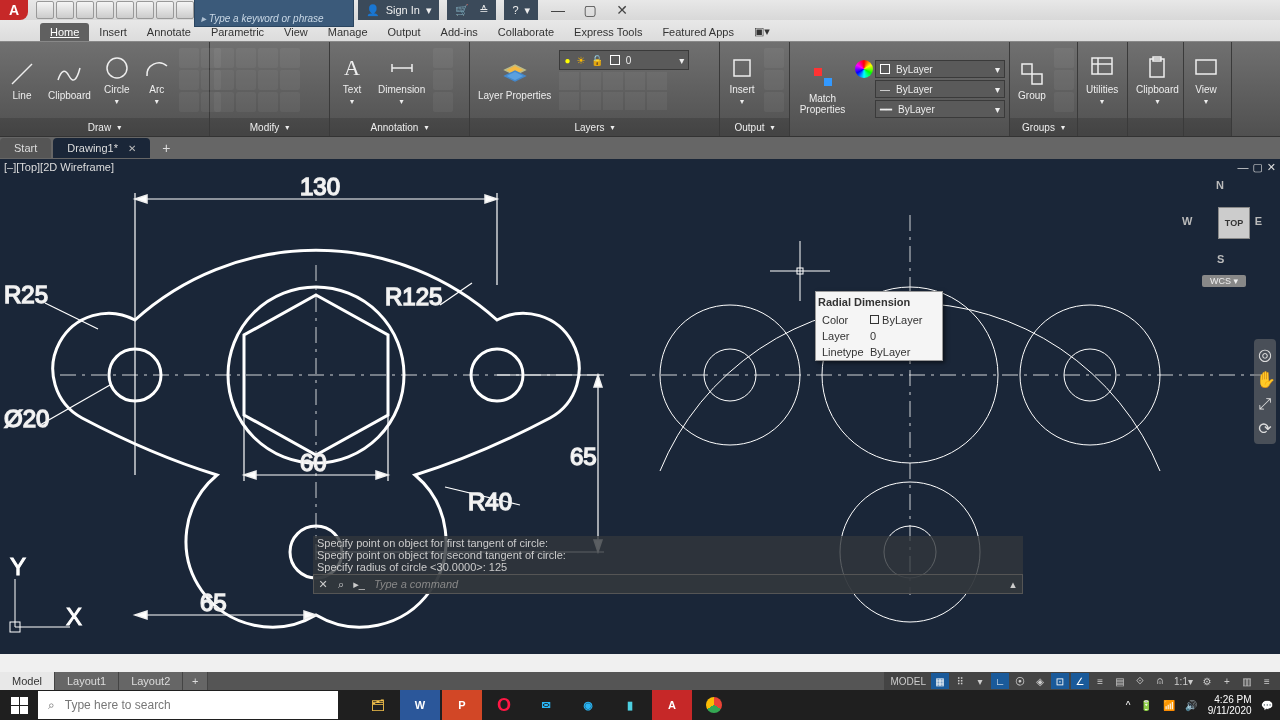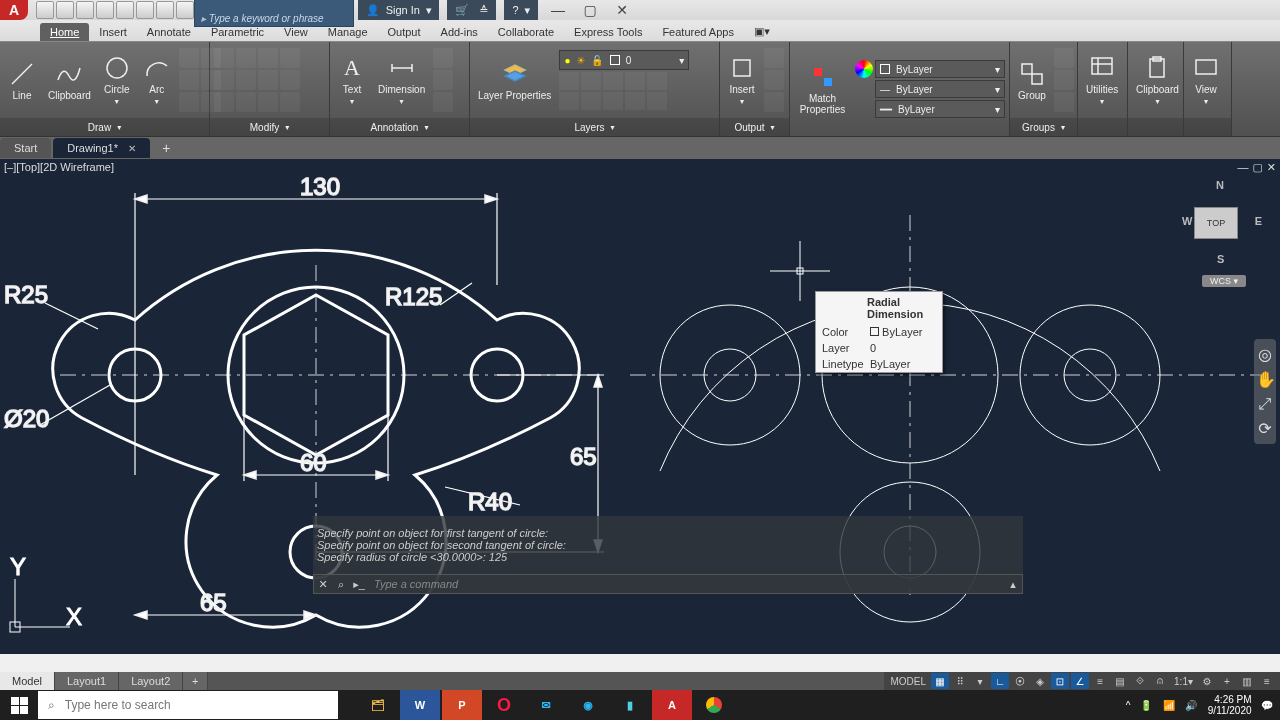--- a/index.html
+++ b/index.html
@@ -47,32 +47,32 @@
 .vp-ctrls span { color: #ddd; font-size: 11px; }
 
 .canvas-svg { position: absolute; top: 16px; left: 0; width: 1280px; height: 460px; }
 .canvas-svg .thick { stroke: #fff; stroke-width: 3; fill: none; }
 .canvas-svg .dim { stroke: #fff; stroke-width: 1.2; fill: none; }
 .canvas-svg .thin { stroke: #fff; stroke-width: 1; fill: none; }
 .canvas-svg .center { stroke: #fff; stroke-width: 0.8; stroke-dasharray: 16 6 3 6; }
 .canvas-svg text { fill: #fff; font-size: 24px; font-family: Arial; }
 
 .viewcube { position: absolute; top: 20px; right: 18px; width: 80px; height: 90px; }
-.viewcube .face { position: absolute; top: 28px; left: 12px; width: 44px; height: 32px; background: #ccc; border: 1px solid #888; font-size: 9px; display: flex; align-items: center; justify-content: center; color: #333; }
+.viewcube .face { position: absolute; top: 28px; left: 36px; width: 32px; height: 32px; background: #ccc; border: 1px solid #888; font-size: 9px; display: flex; align-items: center; justify-content: center; color: #333; font-weight: bold; }
 .viewcube .lbl { position: absolute; font-size: 11px; color: #bbb; font-weight: bold; }
 
 
 .tooltip { position: absolute; top: 132px; left: 815px; width: 128px; background: #f5f5f5; border: 1px solid #999; box-shadow: 2px 2px 4px rgba(0,0,0,.5); font-size: 11px; color: #333; }
-.tooltip .tt-title { padding: 4px 22px; font-weight: bold; margin-left: 29px; }
+.tooltip .tt-title { padding: 4px 2px; font-weight: bold; }
 .tooltip .tt-row { display: flex; padding: 2px 6px; }
 .tooltip .tt-key { width: 48px; }
 
 
 .cmd-area { position: absolute; bottom: 60px; left: 313px; width: 710px; }
-.cmd-history { background: rgba(50,55,60,.8); color: #ccc; font-size: 11px; font-family: Consolas, monospace; padding: 11px 4px; font-style: italic; }
+.cmd-history { background: rgba(50,55,60,.8); color: #ccc; font-size: 11px; font-family: Consolas, monospace; padding: 1px 4px; }
 .cmd-history div { white-space: pre; }
 .cmd-input-row { display: flex; align-items: center; background: rgba(50,55,60,.95); border: 1px solid #555; height: 20px; }
 .cmd-input-row .cmd-btn { width: 18px; text-align: center; color: #ccc; font-size: 11px; }
 .cmd-input-row .cmd-input { flex: 1; color: #888; font-style: italic; font-size: 11px; padding-left: 6px; }
 
 
 .layout-tabs { position: absolute; bottom: 30px; left: 0; height: 18px; display: flex; align-items: center; background: #555; font-size: 11px; width: 100%; }
 .layout-tab { padding: 0 12px; color: #ddd; background: #666; border-right: 1px solid #444; height: 18px; display: flex; align-items: center; }
 .layout-tab.active { background: #e8e8e8; color: #333; }
 

